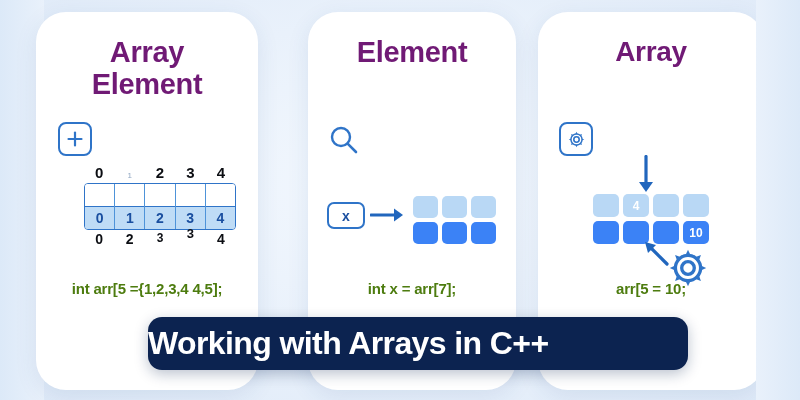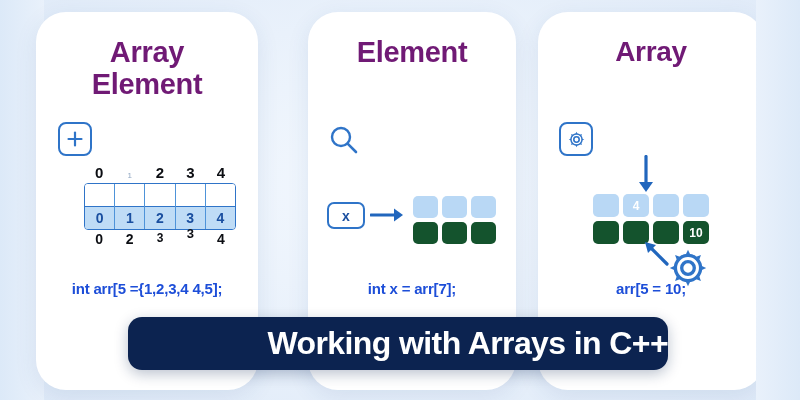--- a/index.html
+++ b/index.html
@@ -65,21 +65,21 @@
     line-height: 1.12;
     letter-spacing: -0.3px;
   }
   .card-3 .card-title { font-size: 28px; }
 
   .code-line {
     position: absolute;
     left: 0; right: 0;
     bottom: 93px;
     text-align: center;
-    color: #1d4ed8;
+    color: #4d7c0f;
     font-weight: bold;
     font-size: 15px;
     letter-spacing: -0.2px;
     white-space: nowrap;
   }
 
   
   .icon-box {
     position: absolute;
     width: 34px;
@@ -191,21 +191,21 @@
   }
   .blk {
     border-radius: 5px;
     display: flex;
     align-items: center;
     justify-content: center;
     font-size: 12px;
     font-weight: bold;
   }
   .blk.light { background: #b9d8f5; color: #ffffff; }
-  .blk.dark  { background: #14532d; color: #ffffff; }
+  .blk.dark  { background: #3b82f6; color: #ffffff; }
 
   .grid-c2 {
     left: 105px;
     top: 184px;
     grid-template-columns: repeat(3, 25px);
     grid-template-rows: repeat(2, 22px);
   }
   .grid-c3 {
     left: 55px;
     top: 182px;
@@ -226,29 +226,29 @@
   }
   .arrow-upleft {
     position: absolute;
     left: 105px;
     top: 228px;
   }
 
   
   .banner {
     position: absolute;
-    left: 128px;
+    left: 148px;
     top: 317px;
     width: 540px;
     height: 53px;
     background: #0c2350;
     border-radius: 14px;
     display: flex;
     align-items: center;
-    justify-content: flex-end;
+    justify-content: flex-start;
     box-shadow: 0 4px 14px rgba(12, 35, 80, 0.28);
   }
   .banner-text {
     color: #ffffff;
     font-size: 32px;
     font-weight: bold;
     letter-spacing: -0.6px;
     white-space: nowrap;
   }
 </style>

